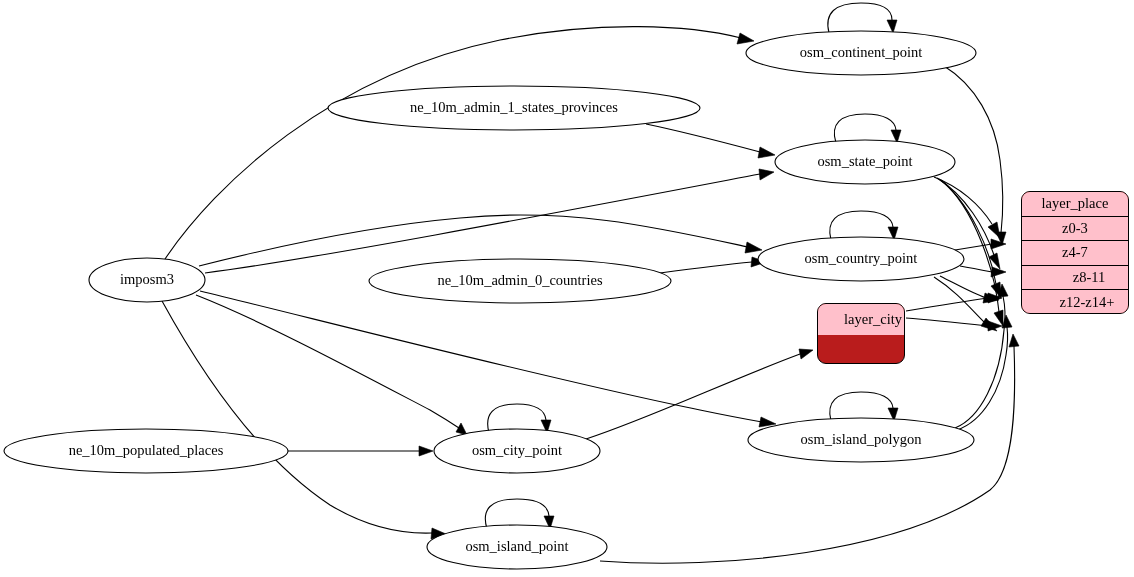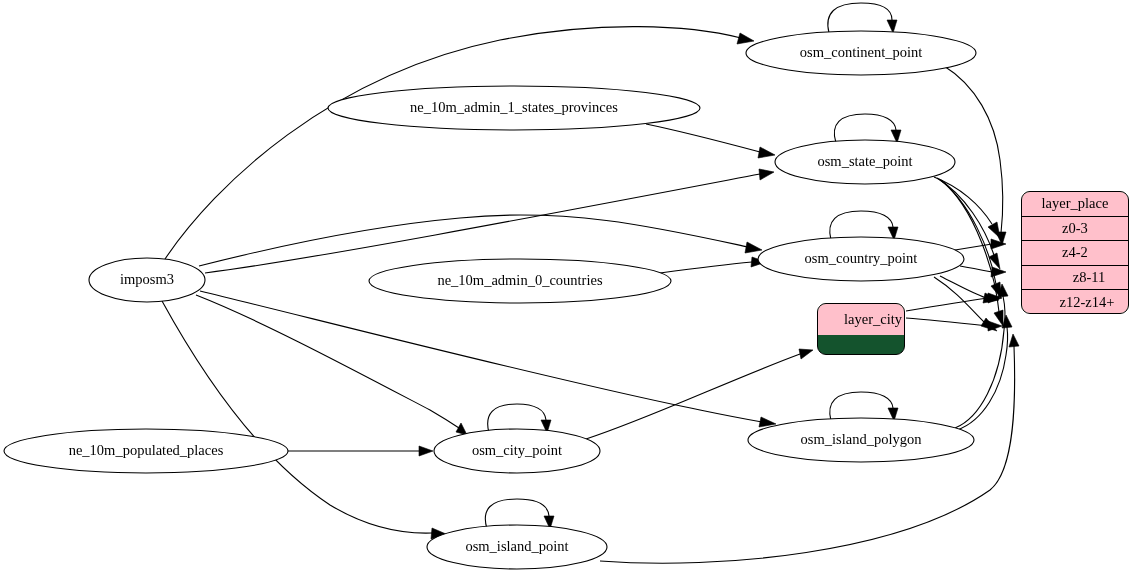--- a/index.html
+++ b/index.html
@@ -42,21 +42,21 @@
     fill: #000000;
     text-anchor: middle;
     dominant-baseline: middle;
   }
   .record-box {
     position: absolute;
     box-sizing: border-box;
     border: 1.2px solid #000000;
     border-radius: 9px;
     overflow: hidden;
-    background: #14532d;
+    background: #b91c1c;
   }
   .record-row {
     box-sizing: border-box;
     display: flex;
     align-items: center;
     justify-content: center;
     font-family: "Liberation Serif", "DejaVu Serif", serif;
     font-size: 14.5px;
     color: #000000;
     background: #ffc0cb;
@@ -220,22 +220,22 @@
         <ellipse class="ellipse-shape" cx="517" cy="547" rx="90" ry="22"></ellipse>
         <text class="node-label" x="517" y="548">osm_island_point</text>
       </g>
 
     </g>
   </svg>
 
   <div class="record-box" style="left:1021px; top:191px; width:108px; height:123px;">
     <div class="record-row" style="height:24.6px;">layer_place</div>
     <div class="record-row" style="height:24.6px;text-align:center;">z0-3</div>
-    <div class="record-row" style="height:24.6px;">z4-2</div>
+    <div class="record-row" style="height:24.6px;">z4-7</div>
     <div class="record-row" style="height:24.6px;padding-left:28px;">z8-11</div>
     <div class="record-row" style="height:24.6px;">z12-z14+</div>
   </div>
 
-  <div class="record-box" style="left:817px; top:303px; width:88px; height:52px;">
+  <div class="record-box" style="left:817px; top:303px; width:88px; height:61px;">
     <div class="record-row" style="height:30.5px;">layer_city</div>
   </div>
 
 </div>
 
 </body></html>

